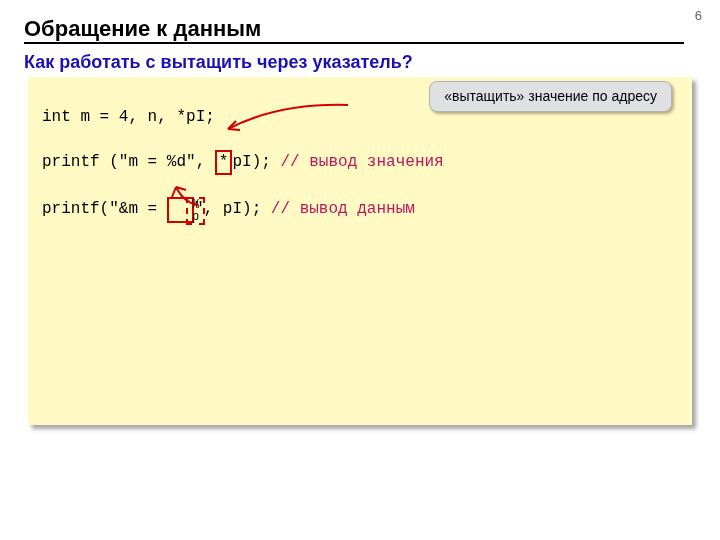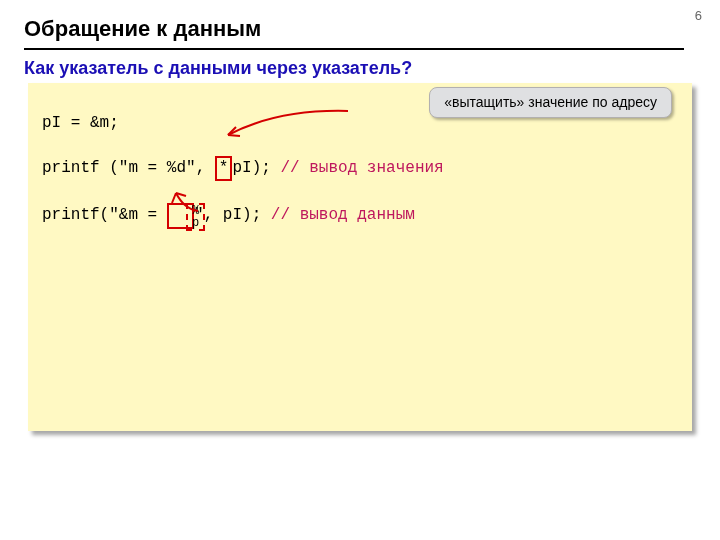--- a/index.html
+++ b/index.html
@@ -18,21 +18,20 @@
     top: 8px;
     right: 18px;
     font-size: 13px;
     color: #666;
   }
   .title {
     font-size: 22px;
     font-weight: bold;
     margin: 16px 0 4px 24px;
     border-bottom: 2px solid #000;
-    padding-bottom: 6px;
     width: 660px;
   }
   .subtitle {
     color: #1b0fb5;
     font-size: 18px;
     font-weight: bold;
     margin: 8px 0 4px 24px;
   }
   .codeblock {
     position: relative;
@@ -77,24 +76,24 @@
   svg.arrow { position:absolute; overflow:visible; pointer-events:none; }
   .cb1 { height: auto; }
 </style>
 </head>
 <body>
 
 <div class="page-number">6</div>
 
 <div class="title">Обращение к данным</div>
 
-<div class="subtitle">Как указатель с данными через указатель?</div>
+<div class="subtitle">Как работать с вытащить через указатель?</div>
 
 <div class="codeblock cb1">
-<div class="line">pI = &amp;m;</div>
+<div class="line">int m = 4, n, *pI;</div>
 <div class="line"><span>printf ("m = %d", </span><span class="redbox">*</span><span>pI); </span><span class="cmt">// вывод значения</span></div>
 <div class="line"><span>printf("&amp;m = </span><span class="redbox">  </span><span>", pI); </span><span class="cmt">// вывод данным</span></div>
 
 <div class="callout" style="top:4px; right:20px;">«вытащить» значение по адресу</div>
 
 <svg class="arrow" style="left:190px; top:24px;" width="140" height="40">
   <path d="M130 4 Q60 2 10 28" stroke="#d40000" stroke-width="2" fill="none"></path>
   <path d="M10 28 l8 -8 m-8 8 l12 1" stroke="#d40000" stroke-width="2" fill="none"></path>
 </svg>
 

